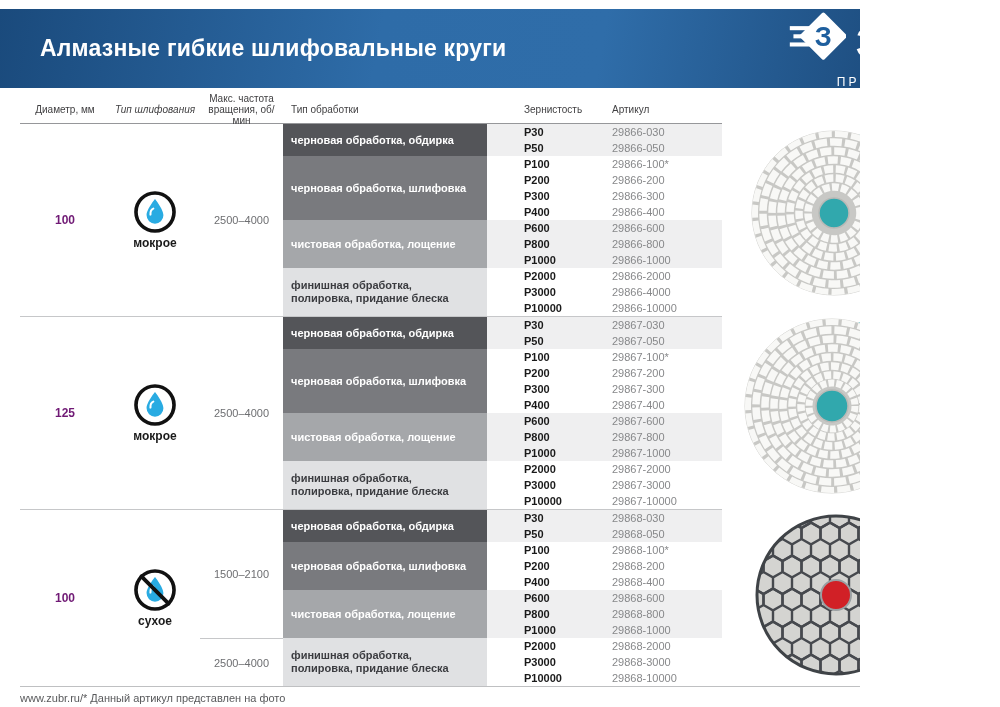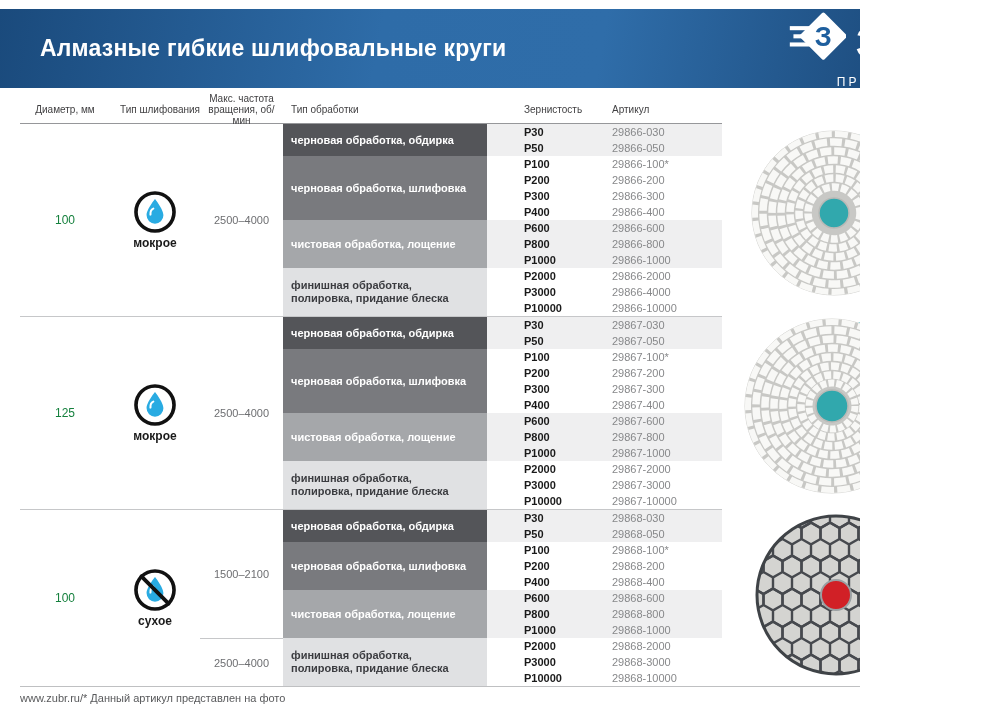--- a/index.html
+++ b/index.html
@@ -16,31 +16,31 @@
   .logo-row{display:flex;align-items:center;gap:10px;}
   .brand{color:#fff;font-size:44px;font-weight:bold;letter-spacing:2px;line-height:40px;margin-top:8px;}
   .brand-sub{color:#fff;font-size:12px;letter-spacing:3.2px;margin-top:8px;}
 
   
   .table{position:absolute;left:20px;top:95px;width:702px;}
   .thead{display:flex;height:28px;align-items:center;border-bottom:1px solid #96979a;
          font-size:10px;color:#414042;}
   .th{box-sizing:border-box;}
   .th.c1{width:90px;text-align:center;}
-  .th.c2{width:90px;text-align:right;}
+  .th.c2{width:90px;text-align:center;font-style:italic;}
   .th.c3{width:83px;text-align:center;line-height:11px;}
   .th.c4{width:204px;padding-left:8px;}
   .th.c5{width:113px;padding-left:37px;}
   .th.c6{width:122px;padding-left:12px;}
 
   .section{display:flex;}
   .section + .section{border-top:1px solid #c6c7c9;}
   .leftcols{display:flex;width:263px;}
   .dcol{width:90px;display:flex;align-items:center;justify-content:center;
-        font-size:12px;font-weight:normal;color:#15803d;}
+        font-size:12px;font-weight:bold;color:#701a75;}
   .icol{width:90px;display:flex;flex-direction:column;align-items:center;justify-content:center;}
   .ilab{font-size:12px;font-weight:bold;color:#1a1a1a;margin-top:2px;}
   .fcol{width:83px;display:flex;flex-direction:column;}
   .speedcell{display:flex;align-items:center;justify-content:center;
              font-size:11px;color:#6d6e71;box-sizing:border-box;}
   .speedcell.divided{border-top:1px solid #c6c7c9;}
 
   .groups{width:439px;display:flex;flex-direction:column;}
   .group{display:flex;}
   .glabel{width:204px;box-sizing:border-box;display:flex;align-items:center;

